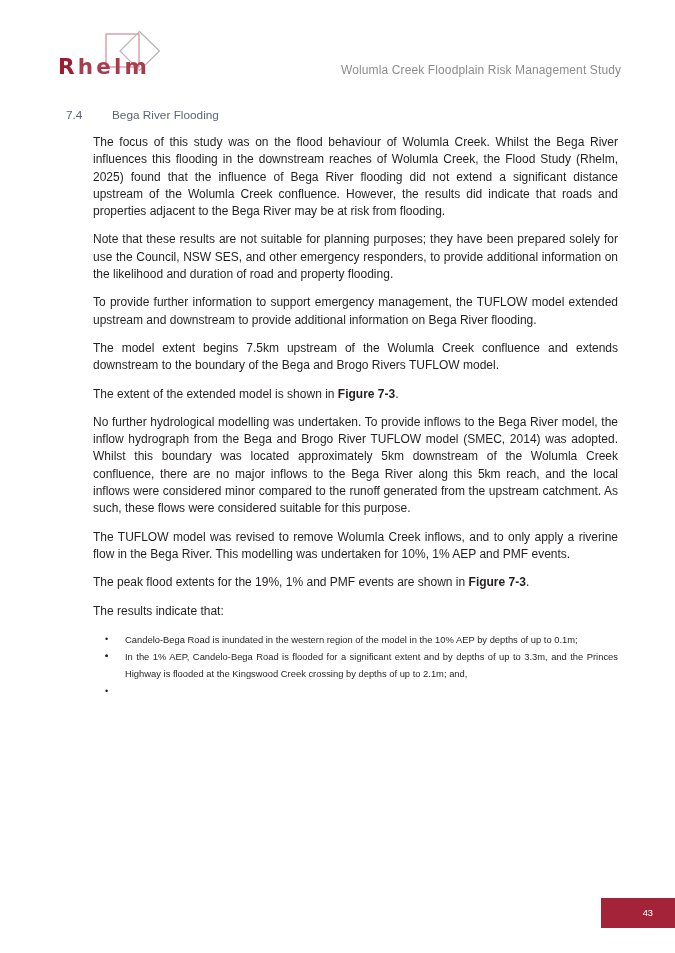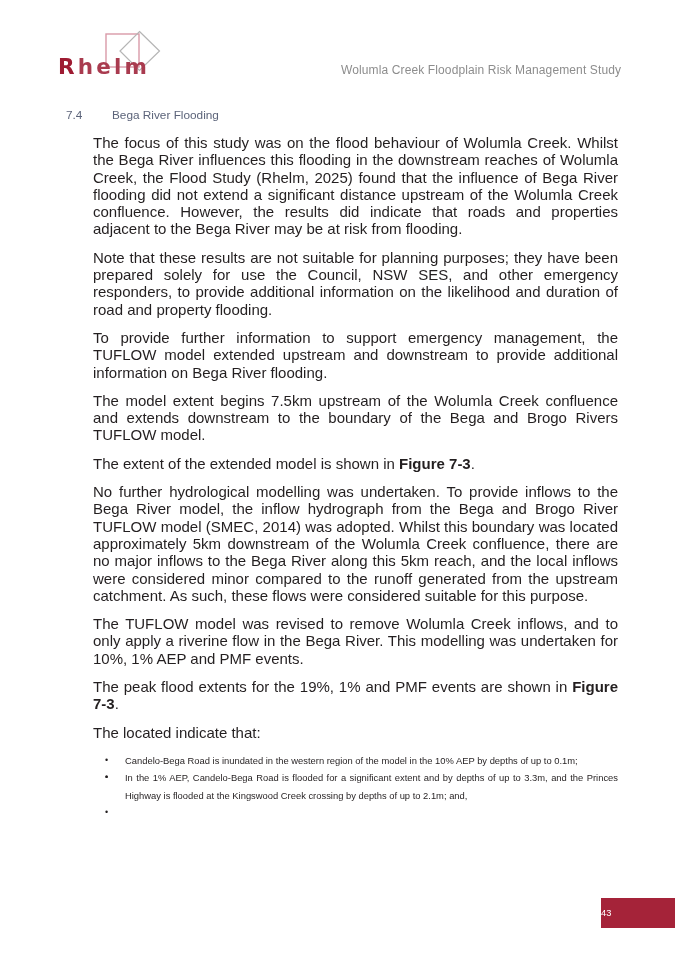--- a/index.html
+++ b/index.html
@@ -96,21 +96,21 @@
     color: #5b6379;
     margin-left: 10px;
   }
 
   .body-block {
     margin-left: 35px;
     width: 525px;
   }
   p.para {
     margin: 0 0 11px 0;
-    font-size: 15px;
+    font-size: 12px;
     line-height: 17.3px;
     color: #231f20;
     text-align: justify;
     text-justify: inter-word;
   }
   p.para b {
     font-weight: bold;
   }
   ul.bullets {
     margin: 2px 0 0 0;
@@ -146,20 +146,21 @@
     height: 30px;
     background: #a52339;
   }
   .footer-page-number {
     position: absolute;
     left: 0;
     top: 0;
     width: 52px;
     height: 30px;
     line-height: 30px;
+    text-align: right;
     color: #ffffff;
     font-size: 9.3px;
   }
 </style>
 </head>
 <body>
 
 <div class="page">
 
   <div class="page-header">
@@ -193,21 +194,21 @@
       <p class="para">The model extent begins 7.5km upstream of the Wolumla Creek confluence and extends downstream to the boundary of the Bega and Brogo Rivers TUFLOW model.</p>
 
       <p class="para"><span>The extent of the extended model is shown in </span><b>Figure 7-3</b><span>.</span></p>
 
       <p class="para">No further hydrological modelling was undertaken. To provide inflows to the Bega River model, the inflow hydrograph from the Bega and Brogo River TUFLOW model (SMEC, 2014) was adopted. Whilst this boundary was located approximately 5km downstream of the Wolumla Creek confluence, there are no major inflows to the Bega River along this 5km reach, and the local inflows were considered minor compared to the runoff generated from the upstream catchment. As such, these flows were considered suitable for this purpose.</p>
 
       <p class="para">The TUFLOW model was revised to remove Wolumla Creek inflows, and to only apply a riverine flow in the Bega River. This modelling was undertaken for 10%, 1% AEP and PMF events.</p>
 
       <p class="para"><span>The peak flood extents for the 19%, 1% and PMF events are shown in </span><b>Figure 7-3</b><span>.</span></p>
 
-      <p class="para">The located indicate that:</p>
+      <p class="para">The results indicate that:</p>
 
       <ul class="bullets">
         <li><span class="dot">•</span><span>Candelo-Bega Road is inundated in the western region of the model in the 10% AEP by depths of up to 0.1m;</span></li>
         <li><span class="dot">•</span></li>
         <li><span class="dot">•</span><span>In the 1% AEP, Candelo-Bega Road is flooded for a significant extent and by depths of up to 3.3m, and the Princes Highway is flooded at the Kingswood Creek crossing by depths of up to 2.1m; and,</span></li>
         <li><span class="dot">•</span></li>
       </ul>
 
     </div>
   </div>

